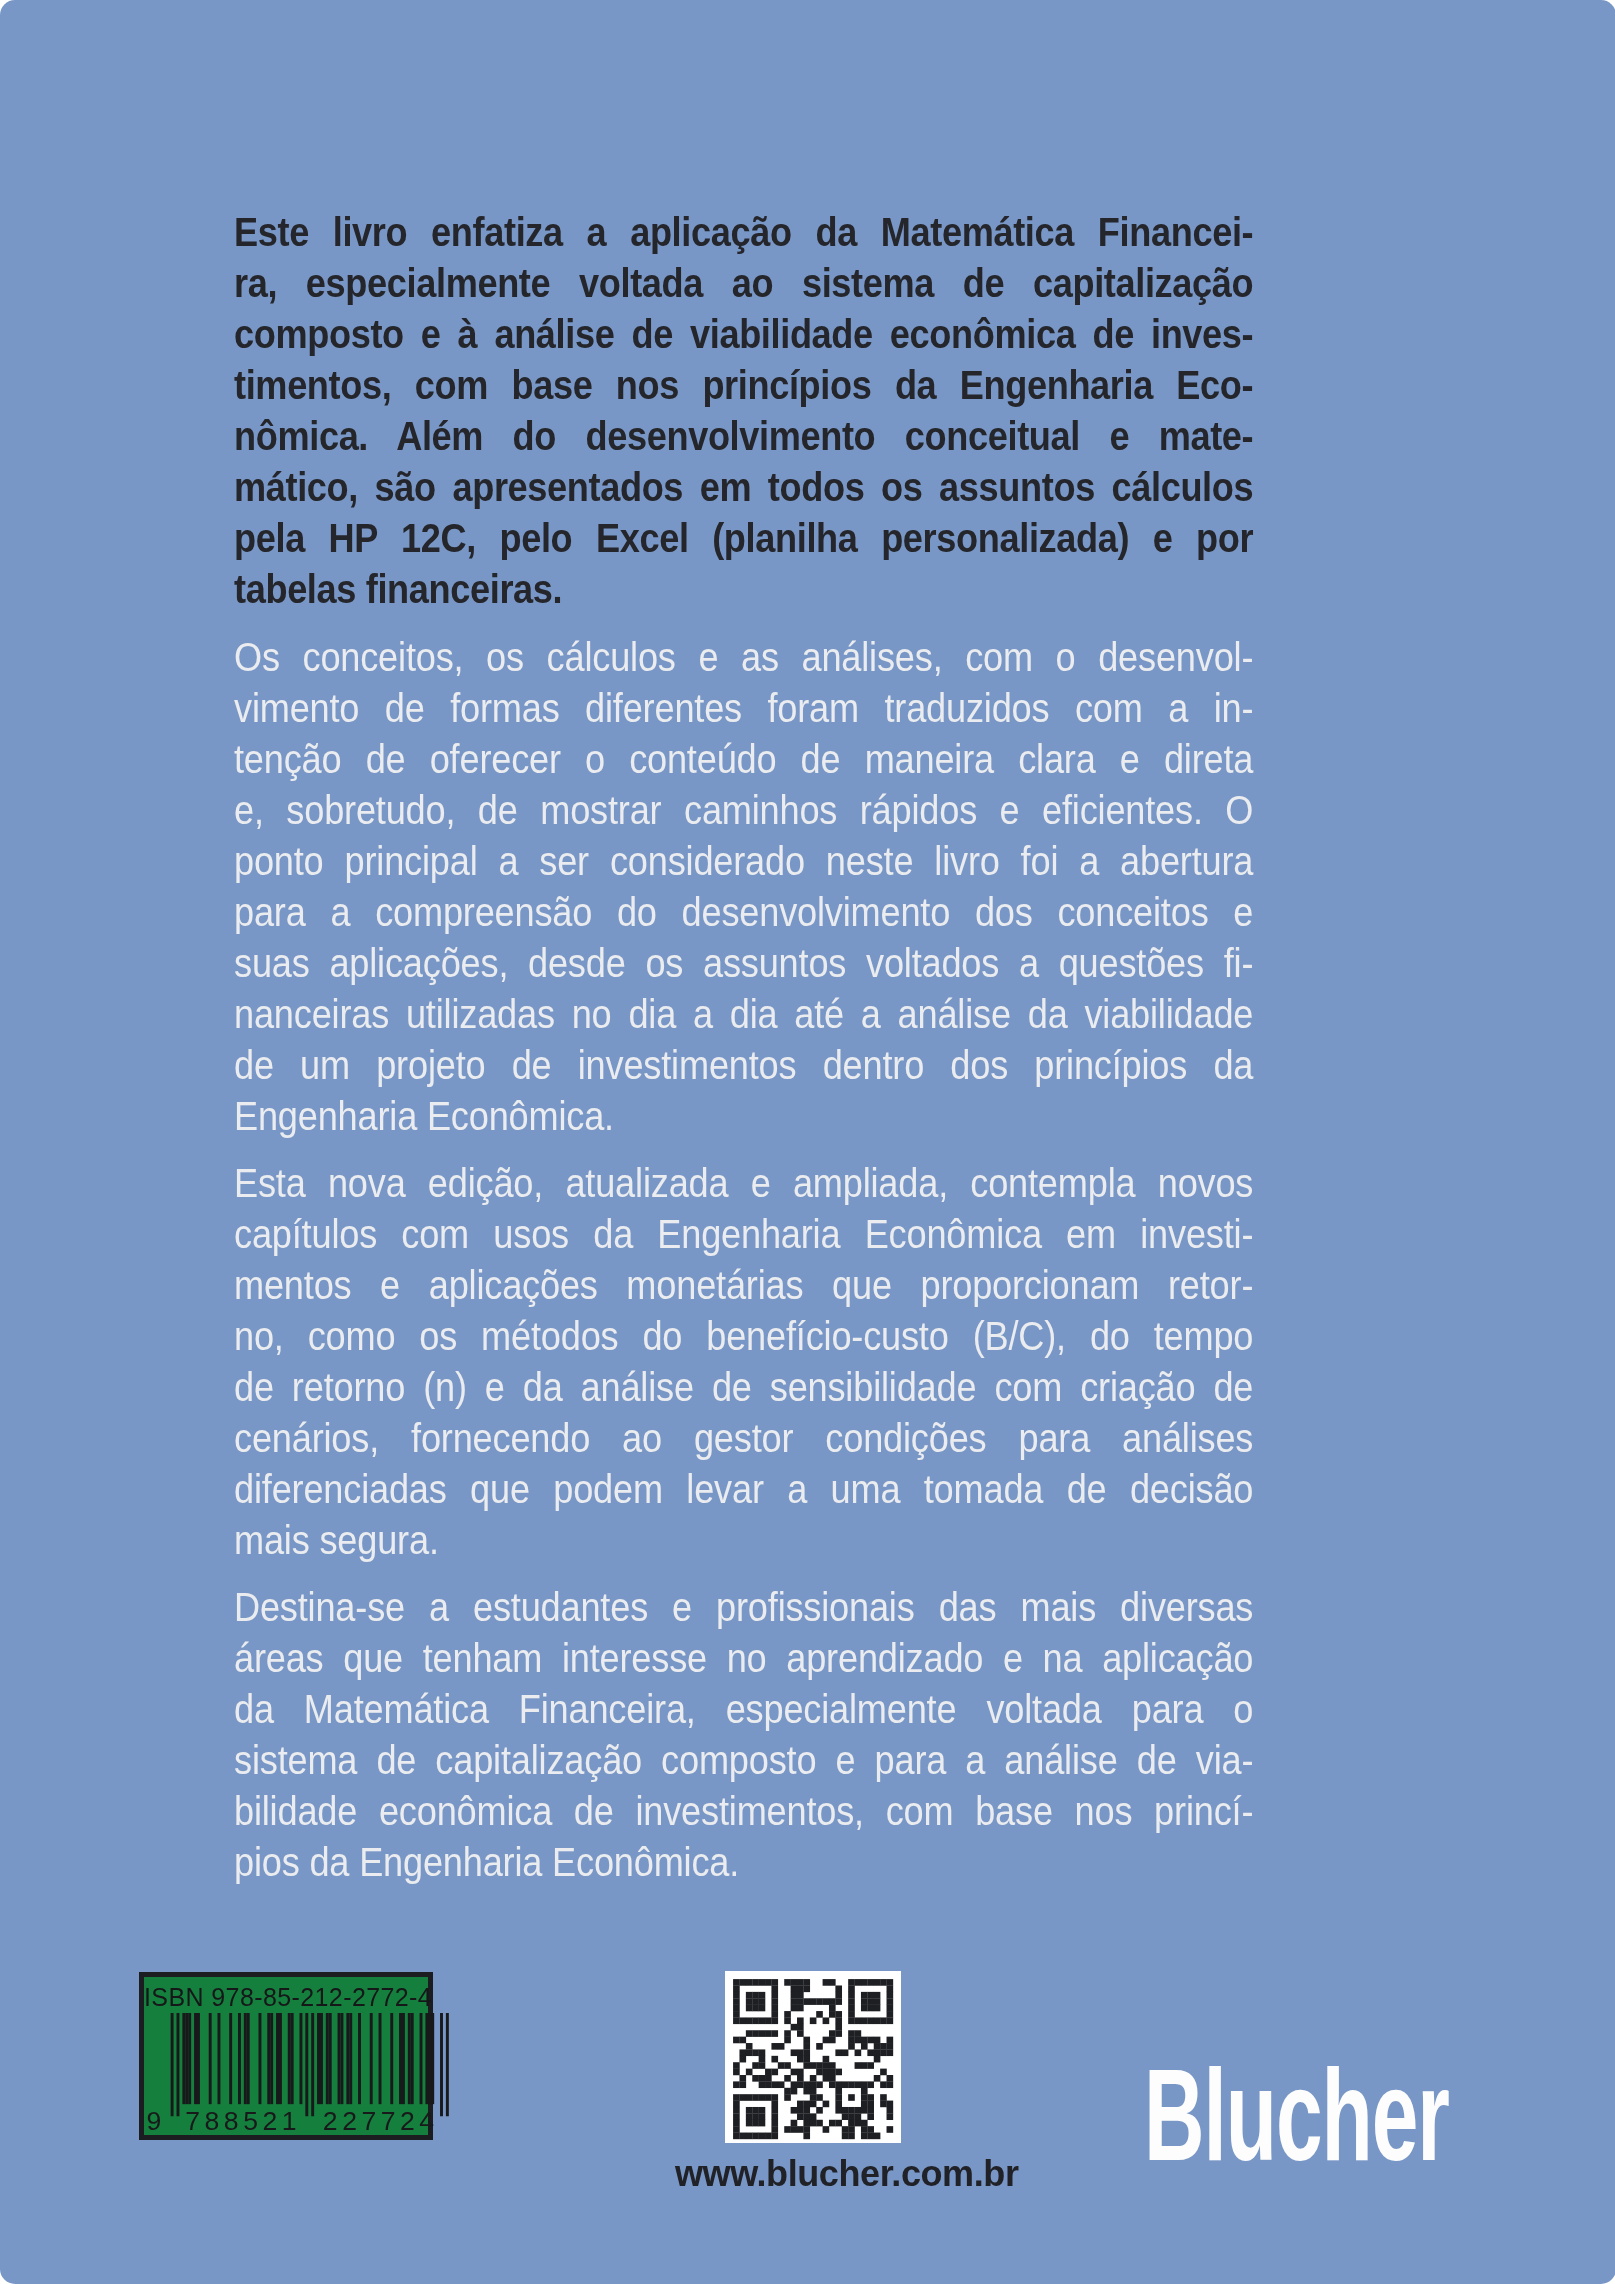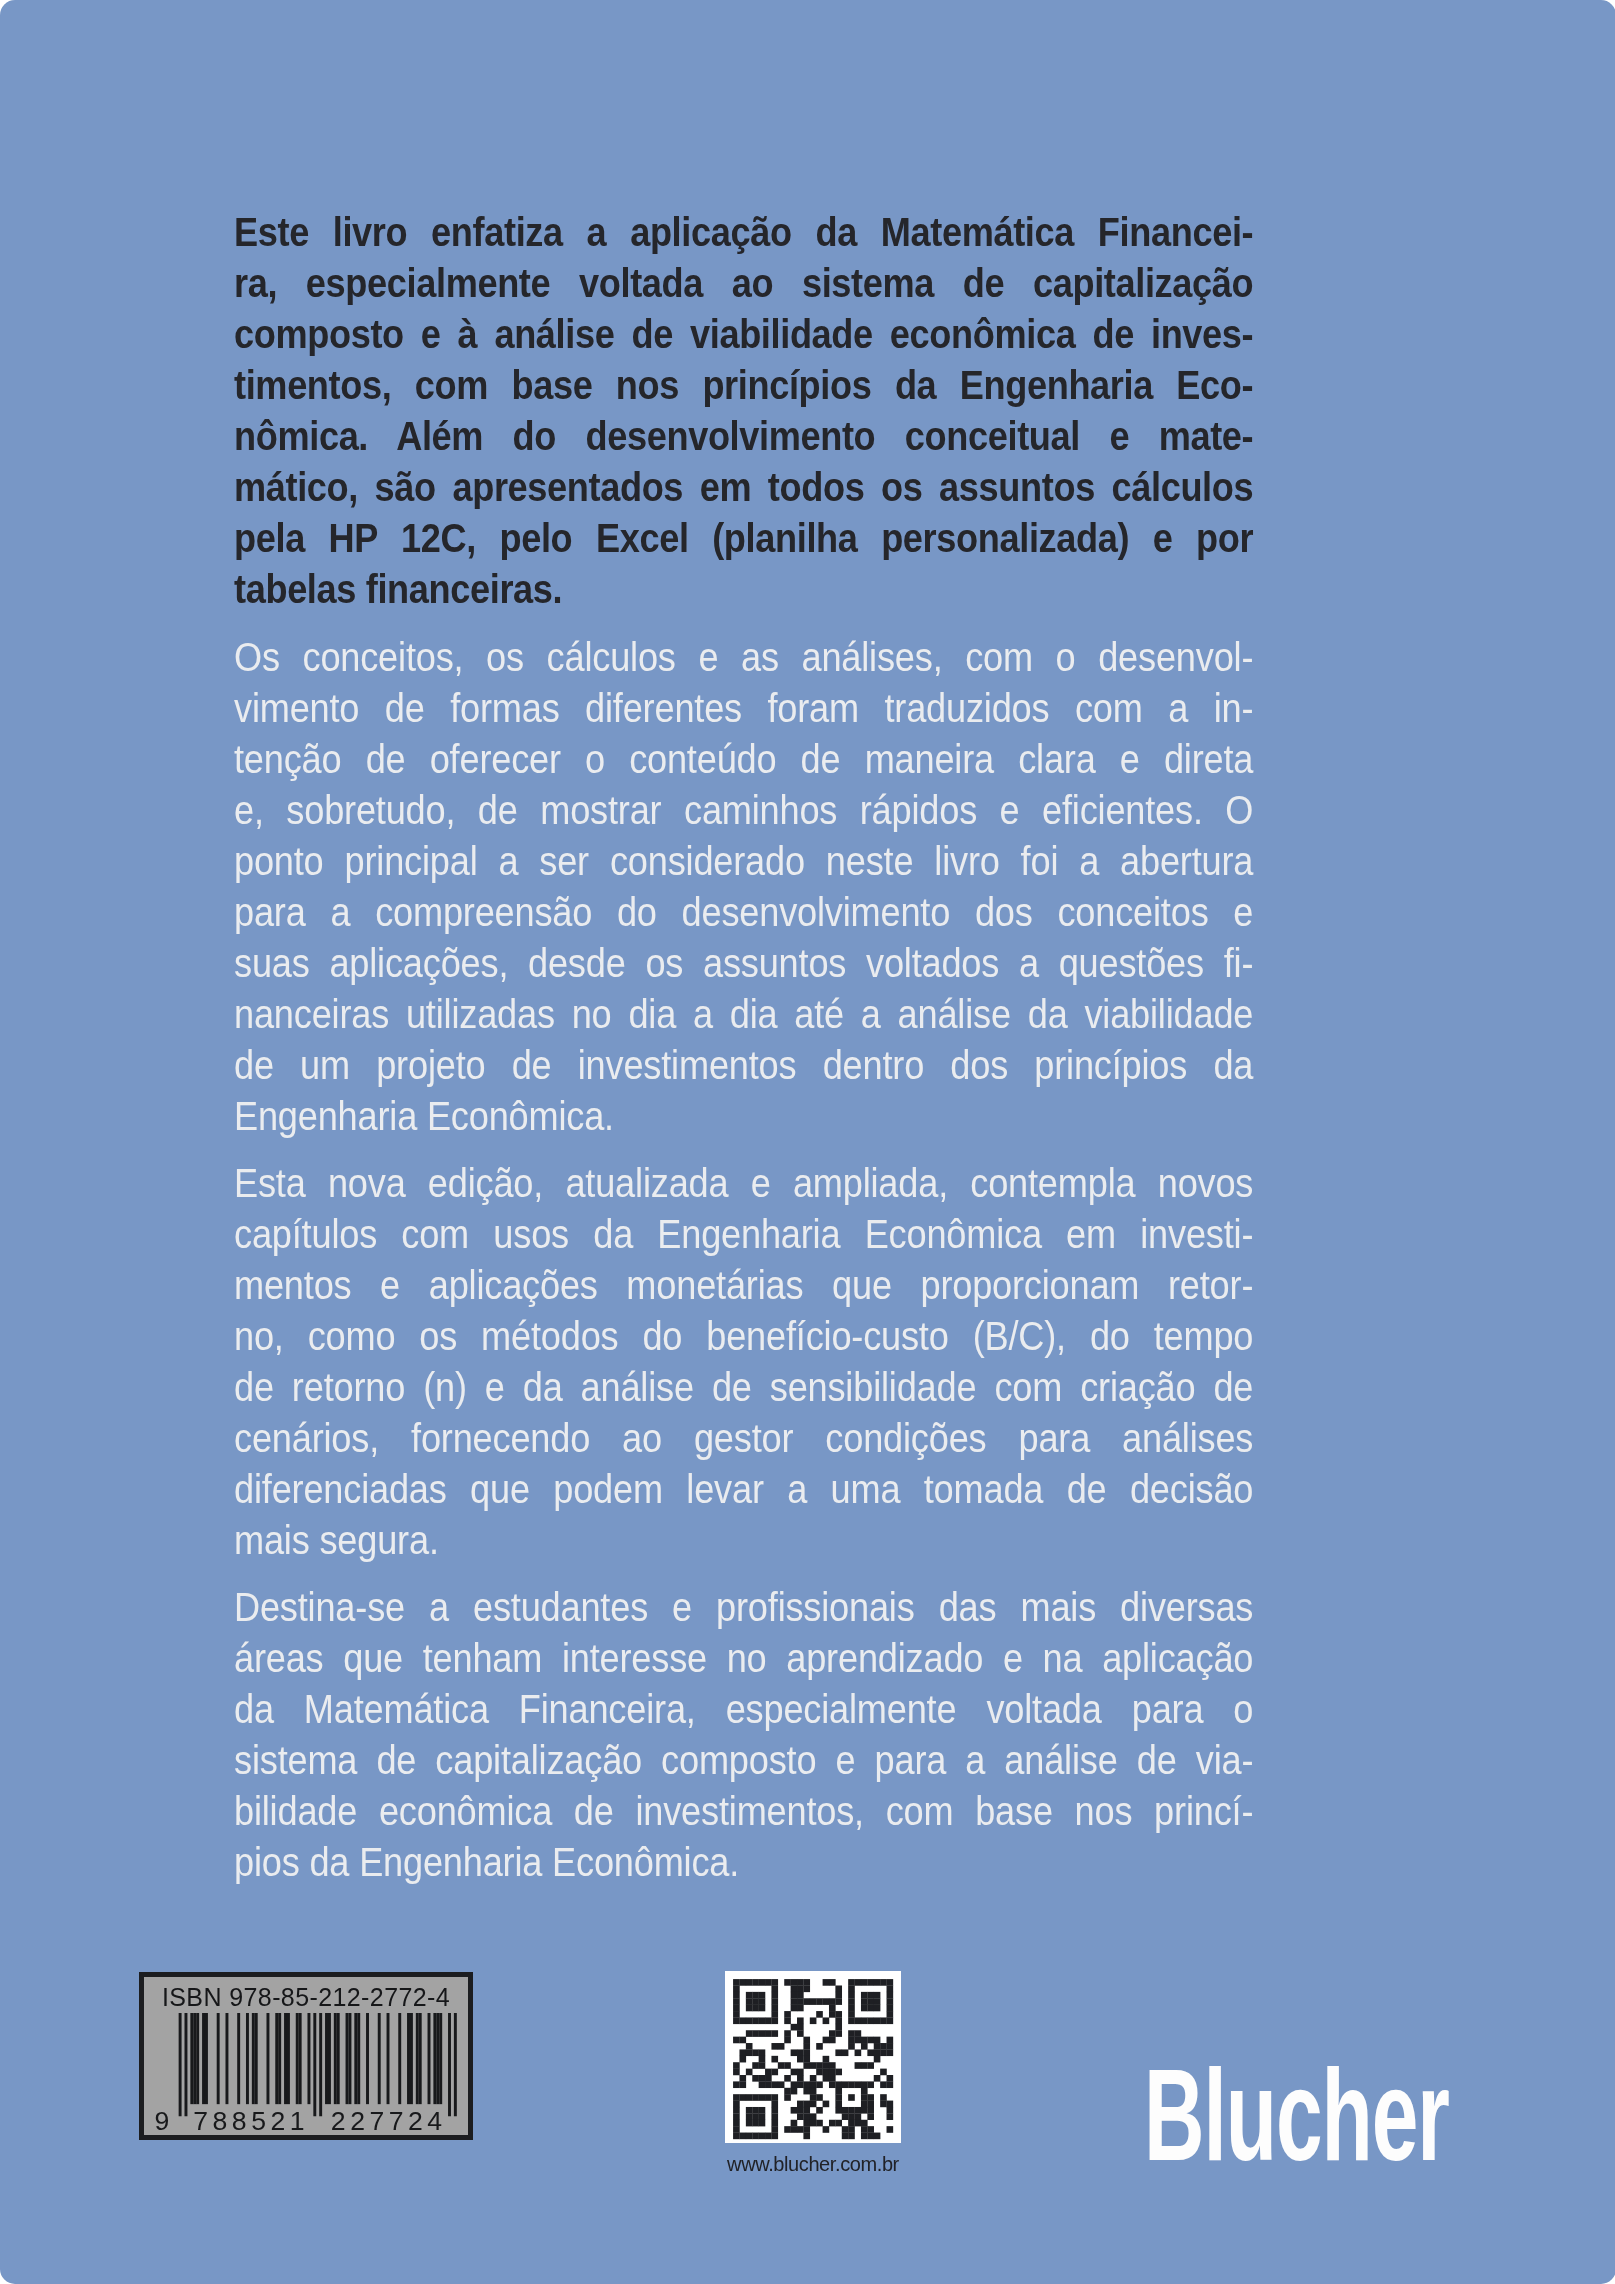--- a/index.html
+++ b/index.html
@@ -33,22 +33,22 @@
   .p-light {
     font-weight: 400;
     font-size: 40px; line-height: 51px;
     letter-spacing: -0.2px;
     margin: 0 0 16px 0;
   }
   
   .isbn-box {
     position: absolute;
     left: 139px; top: 1972px;
-    width: 334px; height: 168px;
-    background: #a3a3a3;
+    width: 294px; height: 168px;
+    background: #15803d;
     border: 5.6px solid #1c1d20;
     box-sizing: border-box;
     text-align: center;
   }
   .isbn-label {
     margin-top: 5.6px;
     font-size: 25px;
     letter-spacing: 0.4px;
     color: #161719;
     white-space: nowrap;
@@ -59,22 +59,22 @@
     left: 725px; top: 1971px;
     width: 176px; height: 172px;
     background: #ffffff;
   }
   .qr-wrap svg { position: absolute; left: 0; top: 0; }
   .url {
     position: absolute;
     left: 675px; top: 2153px;
     width: 276px;
     text-align: center;
-    font-size: 20px;
-    font-weight: 400;
+    font-size: 36px;
+    font-weight: 700;
     letter-spacing: -0.4px;
     color: #212227;
   }
   .logo {
     position: absolute;
     left: 1144px; top: 2051px;
     font-size: 129px;
     font-weight: 700;
     line-height: 1;
     color: #fdfdfd;

